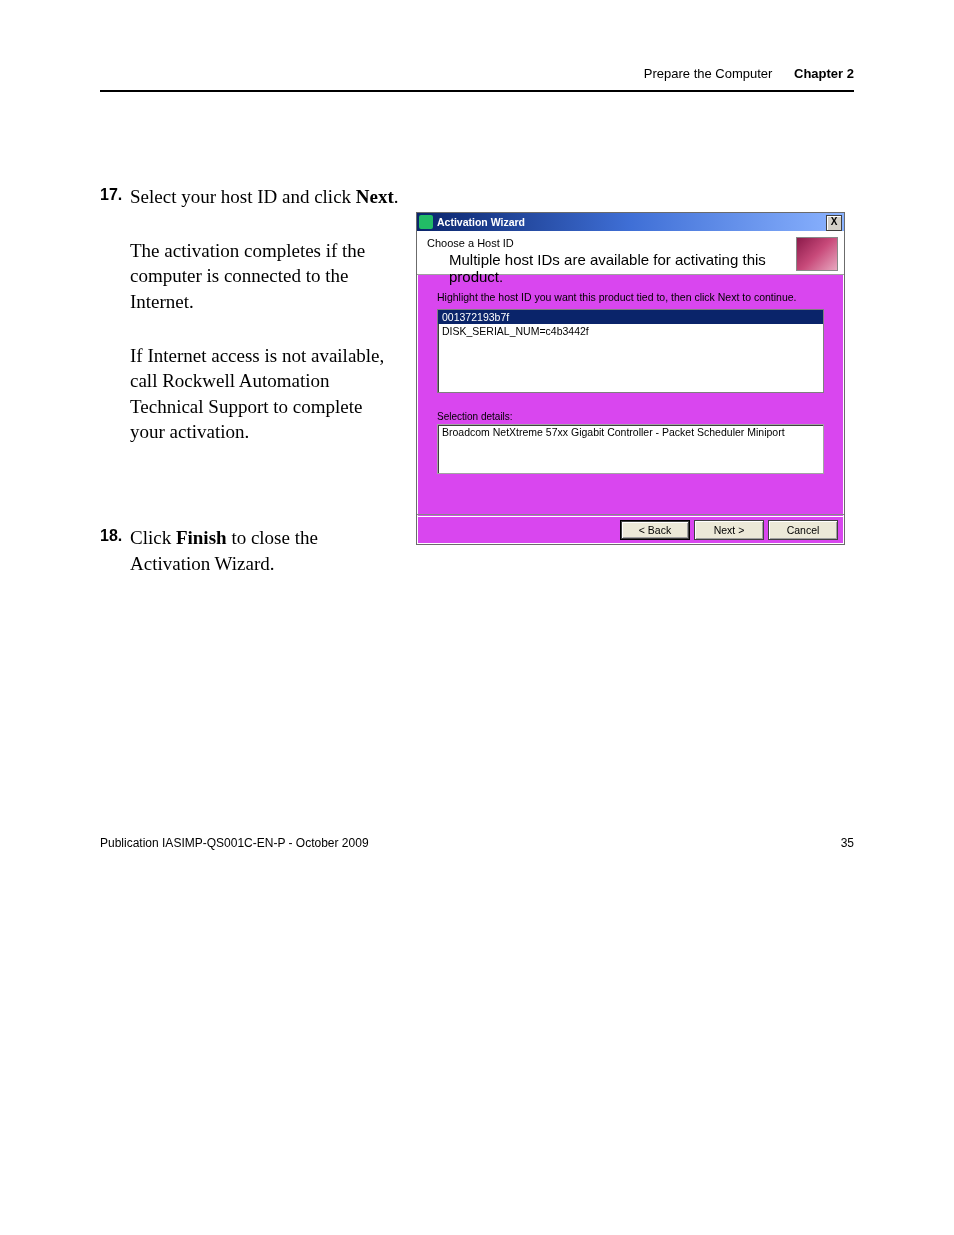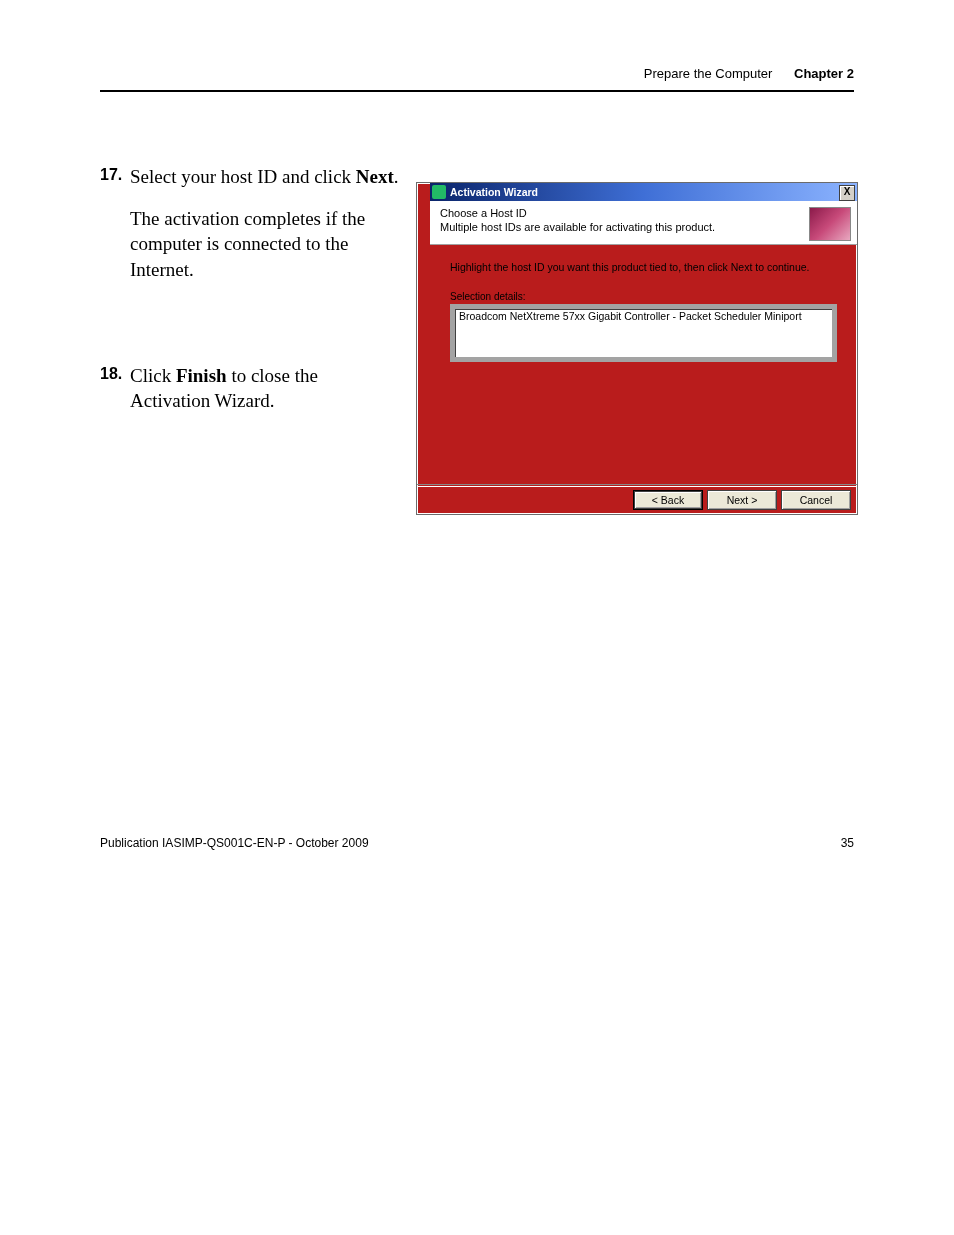--- a/index.html
+++ b/index.html
@@ -30,57 +30,56 @@
   .hr {
     position: absolute;
     top: 90px;
     left: 100px;
     right: 100px;
     height: 2px;
     background: #000;
   }
   .body-left {
     position: absolute;
-    top: 164px;
+    top: 184px;
     left: 100px;
     width: 300px;
     font-size: 19px;
     line-height: 1.35;
     font-family: Garamond, "Times New Roman", serif;
   }
   .step {
     position: relative;
     padding-left: 30px;
     margin-bottom: 20px;
   }
   .step .num {
     position: absolute;
     left: 0;
     top: 0;
     font-weight: bold;
     font-family: Arial, Helvetica, sans-serif;
     font-size: 16px;
   }
   .step p { margin: 0 0 14px 0; }
-  .step .sub { margin-top: 16px; }
+  .step .sub { margin-top: 28px; }
   .bold { font-weight: bold; }
 
   
   .dialog {
     position: absolute;
-    top: 182px;
+    top: 212px;
     left: 416px;
     width: 427px;
     height: 331px;
-    background: #b91c1c;
+    background: #d946ef;
     border: 1px solid #6b6b6b;
     box-shadow: 0 0 0 1px #fff inset;
     font-family: Tahoma, Arial, sans-serif;
     font-size: 10.5px;
-    padding-left: 13px;
   }
   .titlebar {
     height: 18px;
     background: linear-gradient(to right, #0a246a 0%, #3f6fd6 50%, #8bb3ff 100%);
     color: #fff;
     display: flex;
     align-items: center;
     padding-left: 2px;
     font-weight: bold;
     position: relative;
@@ -108,21 +107,21 @@
     border-bottom: 1px solid #a0a0a0;
     padding: 6px 6px 6px 10px;
     display: flex;
     justify-content: space-between;
     align-items: flex-start;
     height: 44px;
     box-sizing: border-box;
   }
   .bannerarea .txt { flex: 1; }
   .bannerarea .title { font-weight: normal; font-size: 11px; }
-  .bannerarea .sub { font-size: 11px; margin-left: 0; margin-top: 2px; }
+  .bannerarea .sub { font-size: 15px; margin-left: 22px; margin-top: 2px; }
   .bannericon {
     width: 40px; height: 32px;
     background: linear-gradient(135deg, #8b1a4a 0%, #c84a7a 50%, #e8a8c0 100%);
     border: 1px solid #888;
   }
   .content {
     padding: 16px 20px 10px 20px;
   }
   .instr { font-size: 10.5px; margin-bottom: 6px; }
   .listbox {
@@ -139,21 +138,21 @@
     height: 14px;
     white-space: nowrap;
   }
   .listbox .sel {
     background: #0a246a;
     color: #fff;
   }
   .seldet-label { margin-top: 18px; font-size: 10px; }
   .seldet-box {
     background: #fff;
-    border: 5px solid #a3a3a3;
+    border: 1px solid #a3a3a3;
     box-shadow: inset 1px 1px 0 #404040;
     height: 48px;
     font-size: 10.5px;
     padding: 0 4px;
     line-height: 14px;
     margin-top: 2px;
   }
   .footerline {
     position: absolute;
     left: 0; right: 0;
@@ -207,20 +206,21 @@
   </div>
   <div class="hr"></div>
 
   <div class="body-left">
     <div class="step">
       <span class="num">17.</span>
       <p>
         <span>Select your host ID and click </span><span class="bold">Next</span><span>.</span>
       </p>
       <p class="sub">The activation completes if the computer is connected to the Internet.</p>
+      <p class="sub">If Internet access is not available, call Rockwell Automation Technical Support to complete your activation.</p>
     </div>
     <div class="step" style="margin-top:80px;">
       <span class="num">18.</span>
       <p>
         <span>Click </span><span class="bold">Finish</span><span> to close the Activation Wizard.</span>
       </p>
     </div>
   </div>
 
   <div class="dialog">
@@ -231,20 +231,24 @@
     </div>
     <div class="bannerarea">
       <div class="txt">
         <div class="title">Choose a Host ID</div>
         <div class="sub">Multiple host IDs are available for activating this product.</div>
       </div>
       <div class="bannericon"></div>
     </div>
     <div class="content">
       <div class="instr">Highlight the host ID you want this product tied to, then click Next to continue.</div>
+      <div class="listbox">
+        <div class="item sel">001372193b7f</div>
+        <div class="item">DISK_SERIAL_NUM=c4b3442f</div>
+      </div>
       <div class="seldet-label">Selection details:</div>
       <div class="seldet-box">
         <div>Broadcom NetXtreme 57xx Gigabit Controller - Packet Scheduler Miniport</div>
       </div>
     </div>
     <div class="footerline"></div>
     <div class="dlg-buttons">
       <button class="default">&lt; Back</button>
       <button>Next &gt;</button>
       <button>Cancel</button>

